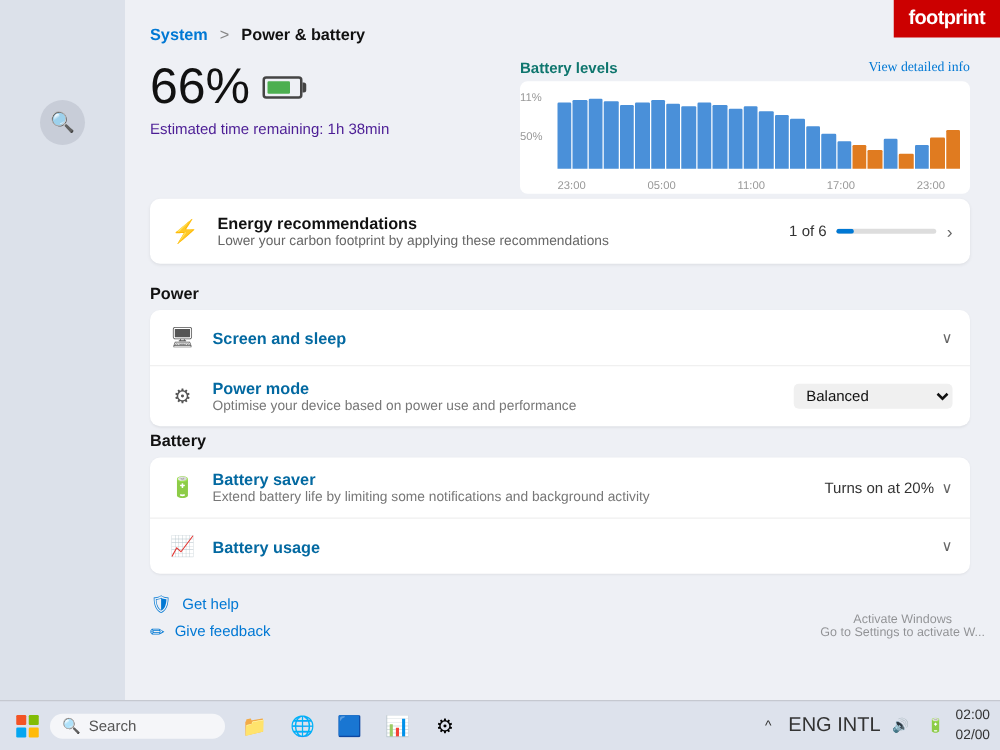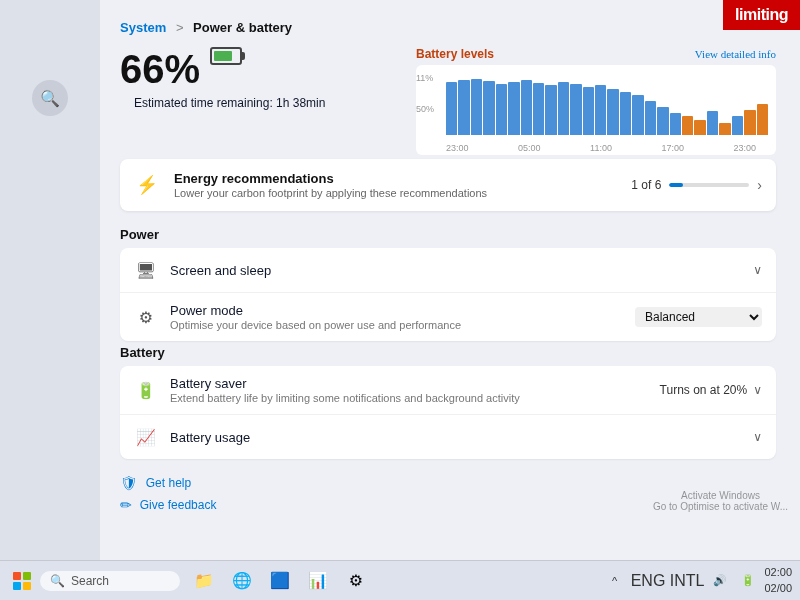--- a/index.html
+++ b/index.html
@@ -72,23 +72,24 @@
     
     .battery-header {
       display: flex;
       align-items: flex-start;
       justify-content: space-between;
       margin-bottom: 4px;
     }
     .battery-left { }
     .battery-percent {
       font-size: 40px;
-      font-weight: 700;
+      font-weight: 400;
       color: #111;
       display: flex;
+      align-items: center;
       gap: 10px;
     }
     .battery-icon {
       width: 32px;
       height: 18px;
       border: 2px solid #444;
       border-radius: 3px;
       position: relative;
       display: inline-block;
     }
@@ -107,39 +108,38 @@
       position: absolute;
       left: 2px;
       top: 2px;
       bottom: 2px;
       width: 64%;
       background: #4caf50;
       border-radius: 1px;
     }
     .battery-time {
       font-size: 12px;
-      color: #0f172a;
+      color: #4c1d95;
       margin-top: 4px;
-      margin-left: 14px;
     }
 
     
     .battery-chart-area {
       flex: 1;
       max-width: 360px;
     }
     .chart-header {
       display: flex;
       justify-content: space-between;
       align-items: center;
       margin-bottom: 4px;
     }
     .chart-title {
       font-size: 12px;
-      color: #c2410c;
+      color: #0f766e;
       font-weight: 600;
     }
     .chart-link {
       font-size: 11px;
       color: #0078d4;
       cursor: pointer;
       font-family: Liberation Serif, serif;
     }
     .chart-container {
       background: #fff;
@@ -263,21 +263,21 @@
       width: 24px;
       height: 24px;
       margin-right: 12px;
       display: flex;
       align-items: center;
       justify-content: center;
       font-size: 16px;
       color: #555;
     }
     .row-content { flex: 1; }
-    .row-title { font-size: 13px; color: #0f172a; font-weight: 400; }
+    .row-title { font-size: 13px; color: #0369a1; font-weight: 700; }
     .row-desc { font-size: 11px; color: #777; margin-top: 1px; }
     .row-right {
       display: flex;
       align-items: center;
       gap: 6px;
       font-size: 12px;
       color: #333;
     }
     .row-right select {
       border: none;
@@ -565,21 +565,21 @@
         <div class="row-title">Battery usage</div>
       </div>
       <div class="row-right">
         <span class="chevron-down">∨</span>
       </div>
     </div>
   </div>
 
   <div class="activate-watermark">
     <div>Activate Windows</div>
-    <div>Go to Optimise to activate W...</div>
+    <div>Go to Settings to activate W...</div>
   </div>
 
   <div class="bottom-links">
     <div class="bottom-link">
       <span class="bottom-link-icon">🛡</span>
       <span>Get help</span>
     </div>
     <div class="bottom-link">
       <span class="bottom-link-icon">✏</span>
       <span>Give feedback</span>
@@ -625,13 +625,13 @@
 INTL</div>
     <div class="tray-icon">🔊</div>
     <div class="tray-icon">🔋</div>
   </div>
   <div class="taskbar-clock">
     <div>02:00</div>
     <div>02/00</div>
   </div>
 </div>
 
-<div class="dubizzle-logo">limiting</div>
+<div class="dubizzle-logo">footprint</div>
 
 </body></html>

